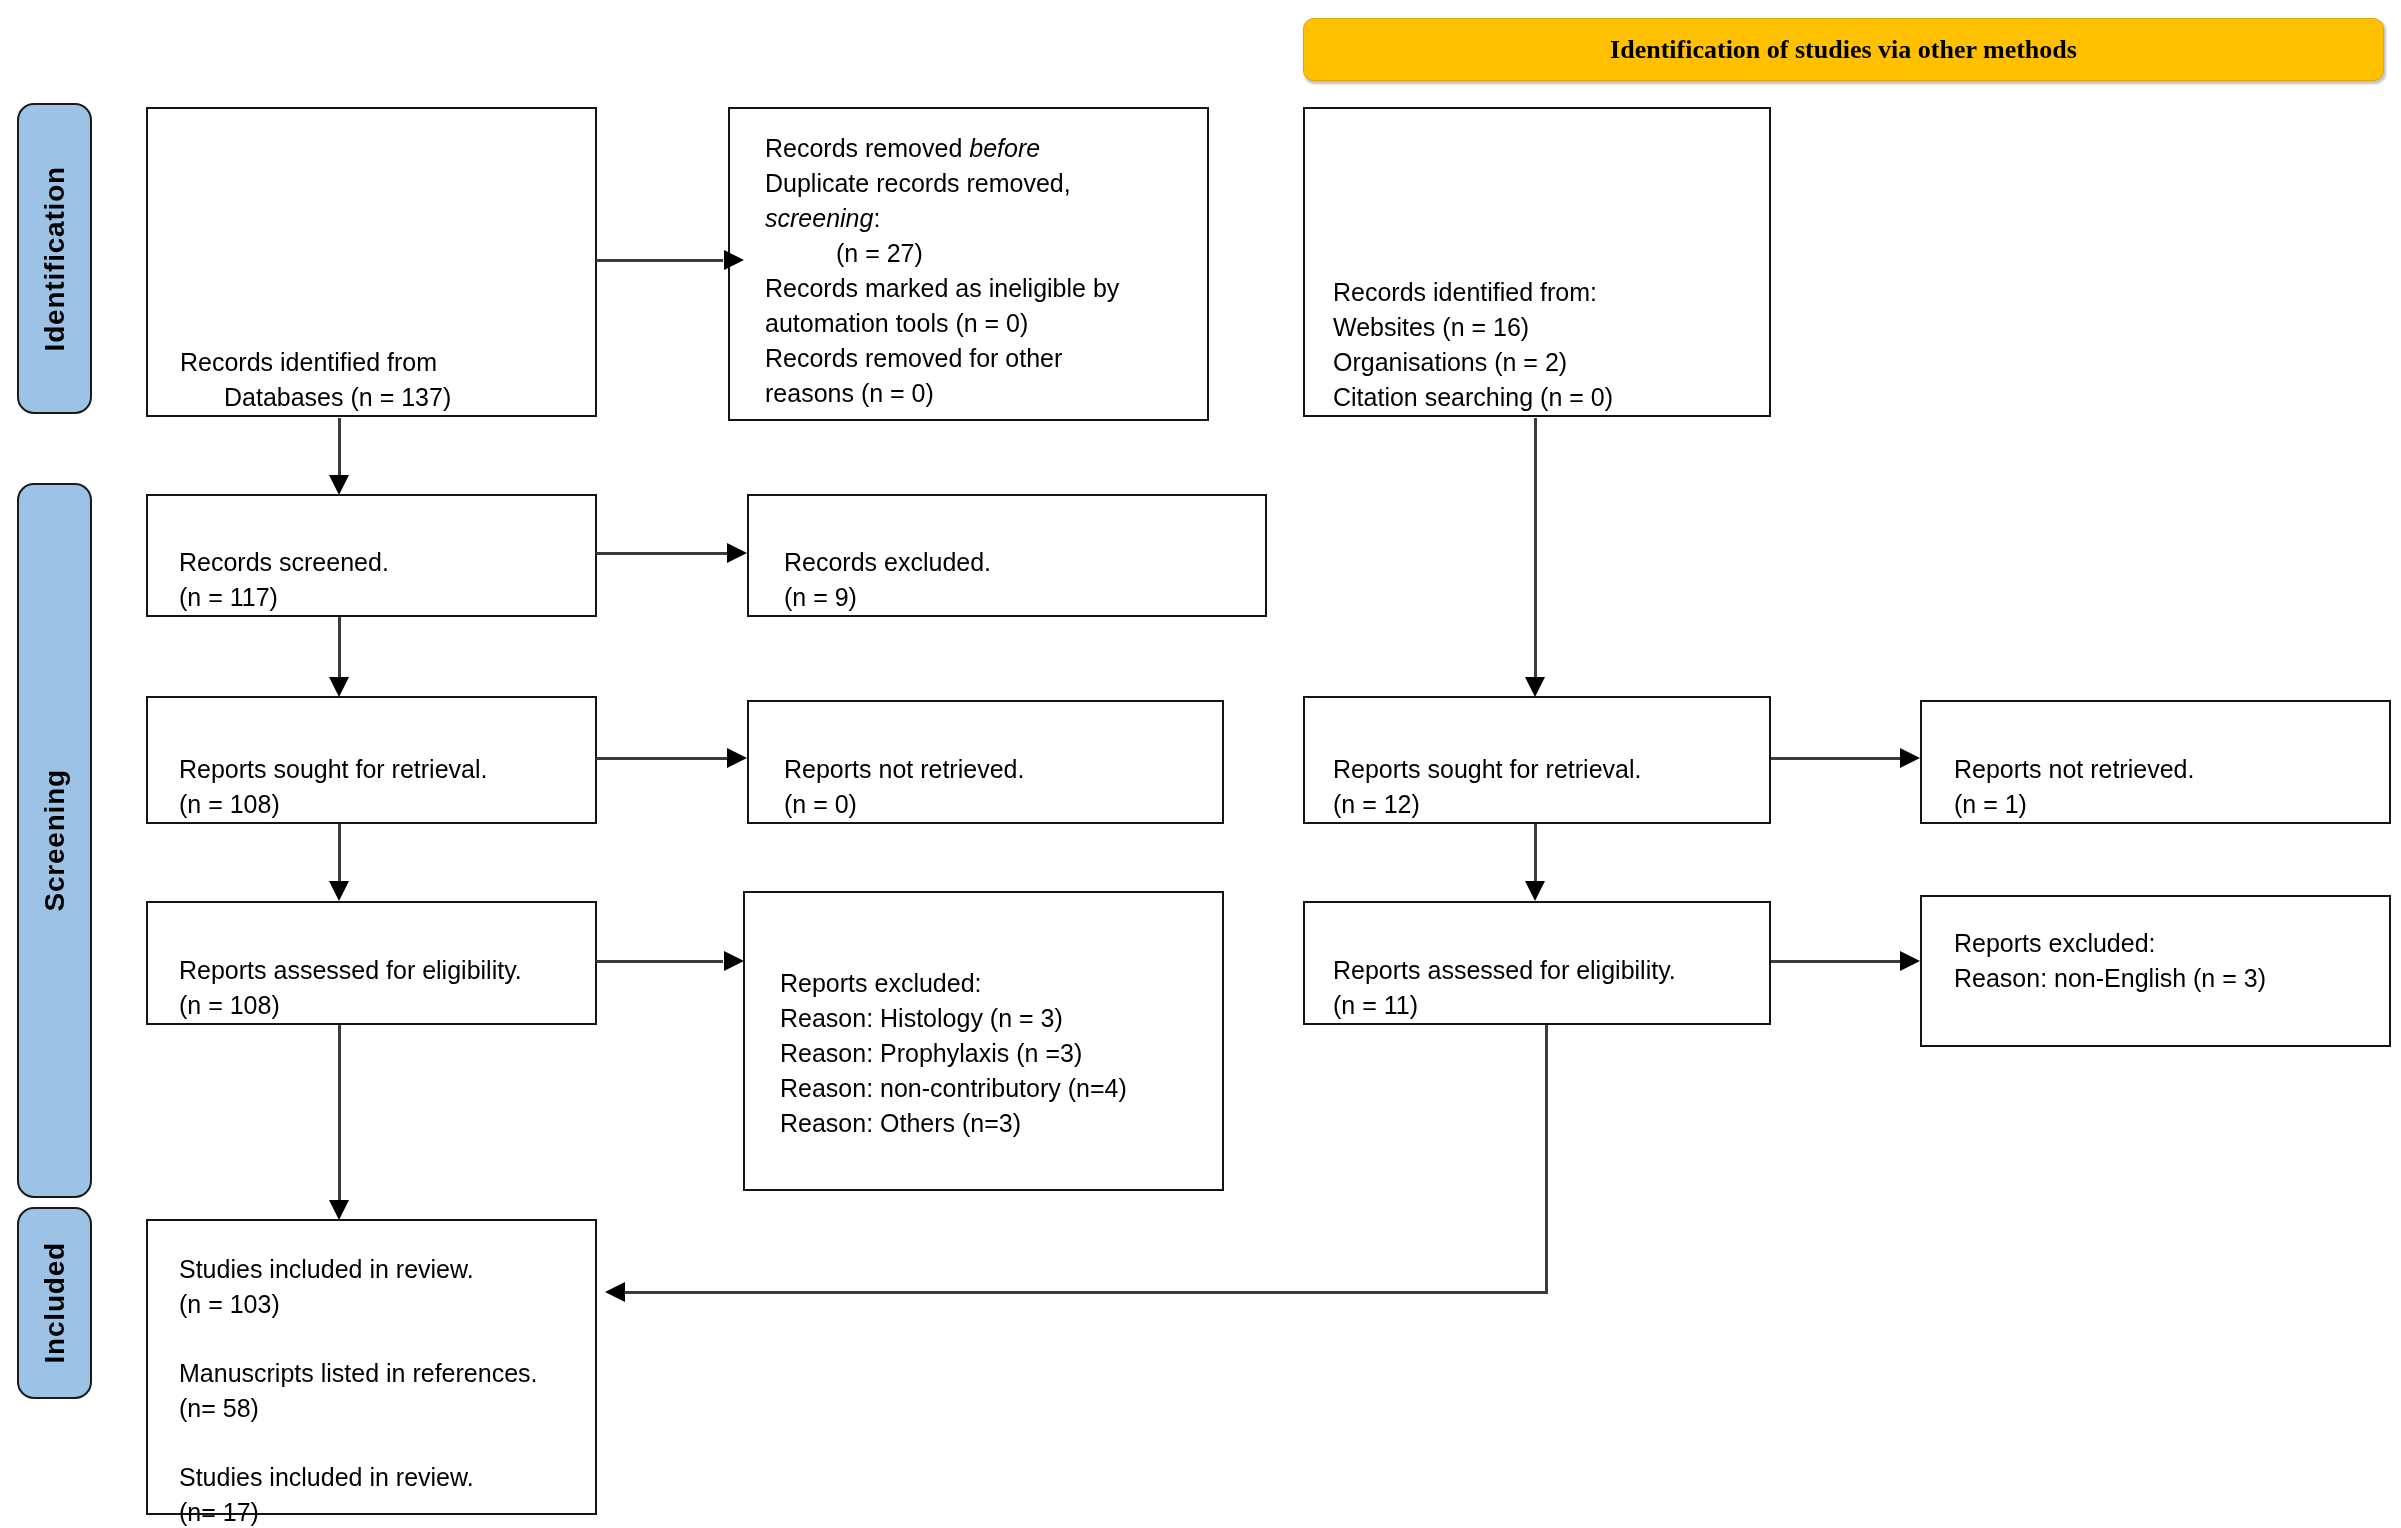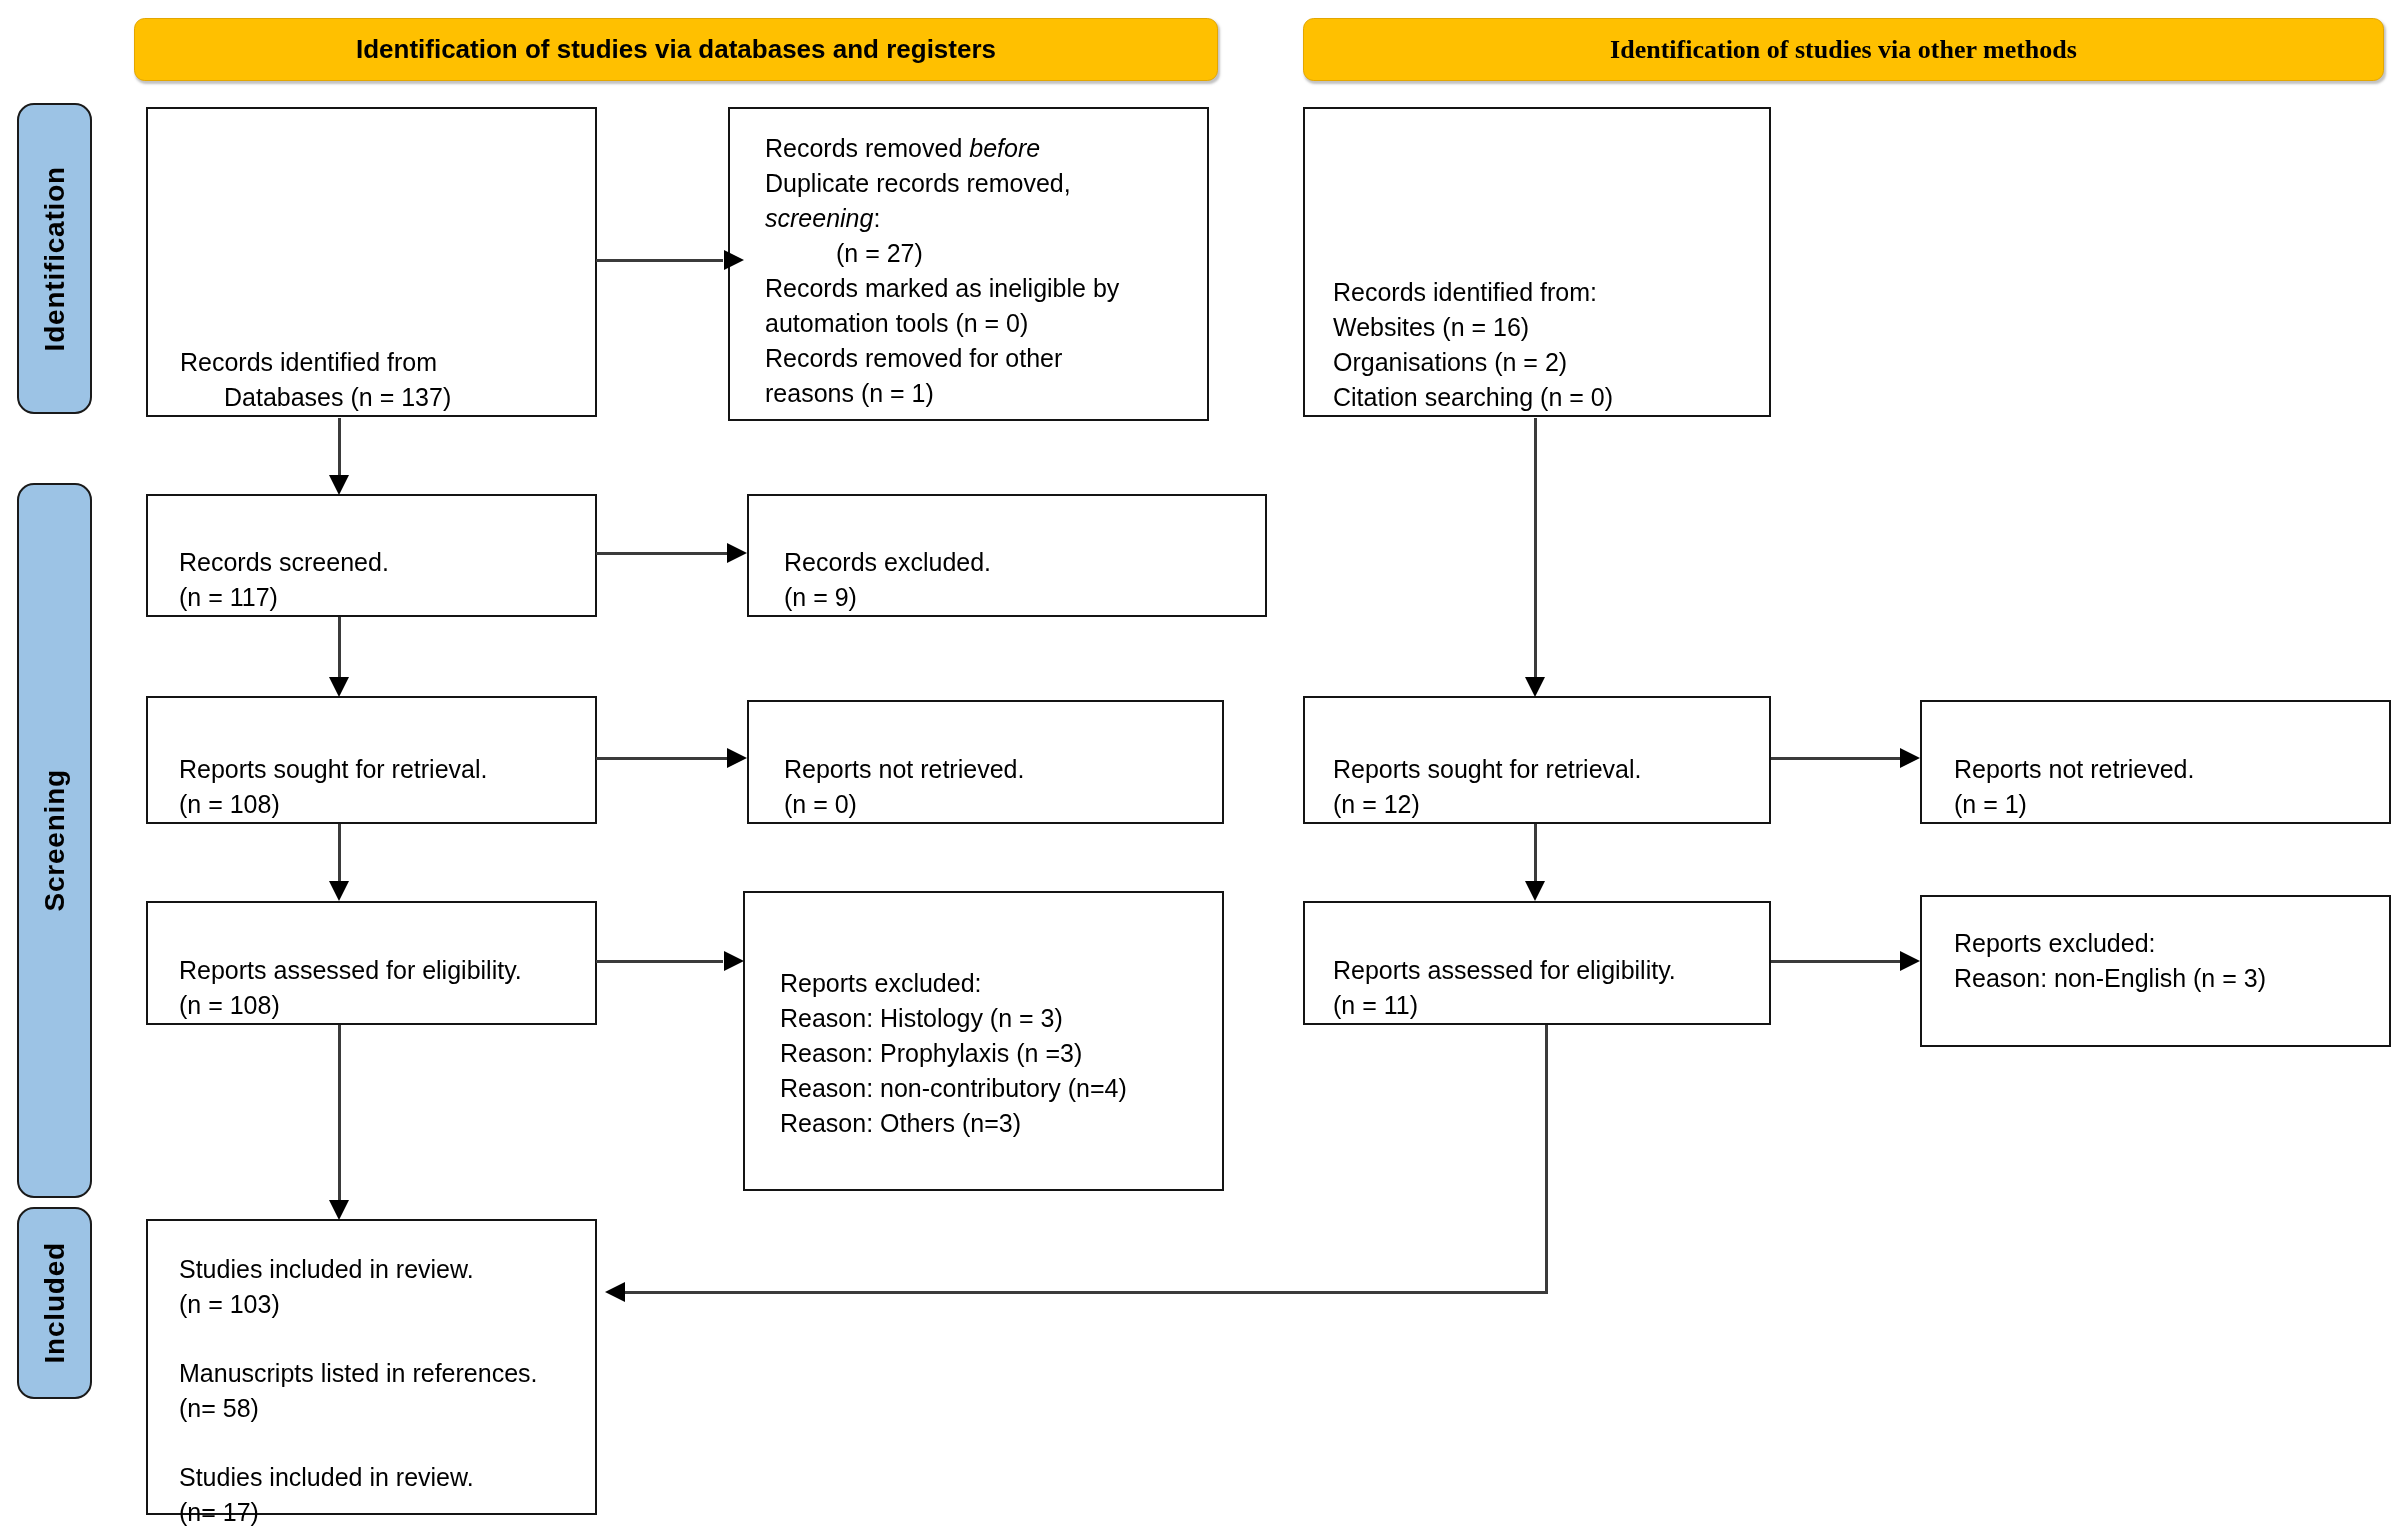--- a/index.html
+++ b/index.html
@@ -64,23 +64,20 @@
   .ah{position:absolute;width:0;height:0;}
   .ah-down{border-left:10.7px solid transparent;border-right:10.7px solid transparent;border-top:20px solid #000;}
   .ah-right{border-top:10.7px solid transparent;border-bottom:10.7px solid transparent;border-left:20px solid #000;}
   .ah-left{border-top:10.7px solid transparent;border-bottom:10.7px solid transparent;border-right:20px solid #000;}
 </style>
 </head>
 <body>
 
 <div class="canvas">
 
-  <div class="hdr hdr-left">
-    <span>Identification of studies via databases and registers</span>
-  </div>
   <div class="hdr hdr-right">
     <span>Identification of studies via other methods</span>
   </div>
 
   <div class="stage stage-identification">
     <span>Identification</span>
   </div>
   <div class="stage stage-screening">
     <span>Screening</span>
   </div>
@@ -124,21 +121,21 @@
   </div>
 
   <div class="box b2">
     <div class="ln"><span>Records removed </span><em>before</em></div>
     <div class="ln">Duplicate records removed,</div>
     <div class="ln"><em>screening</em><span>:</span></div>
     <div class="ln ind2">(n = 27)</div>
     <div class="ln">Records marked as ineligible by</div>
     <div class="ln">automation tools (n = 0)</div>
     <div class="ln">Records removed for other</div>
-    <div class="ln">reasons (n = 1)</div>
+    <div class="ln">reasons (n = 0)</div>
   </div>
 
   <div class="box b5">
     <div class="ln">Records excluded.</div>
     <div class="ln">(n = 9)</div>
   </div>
 
   <div class="box b7">
     <div class="ln">Reports not retrieved.</div>
     <div class="ln">(n = 0)</div>

